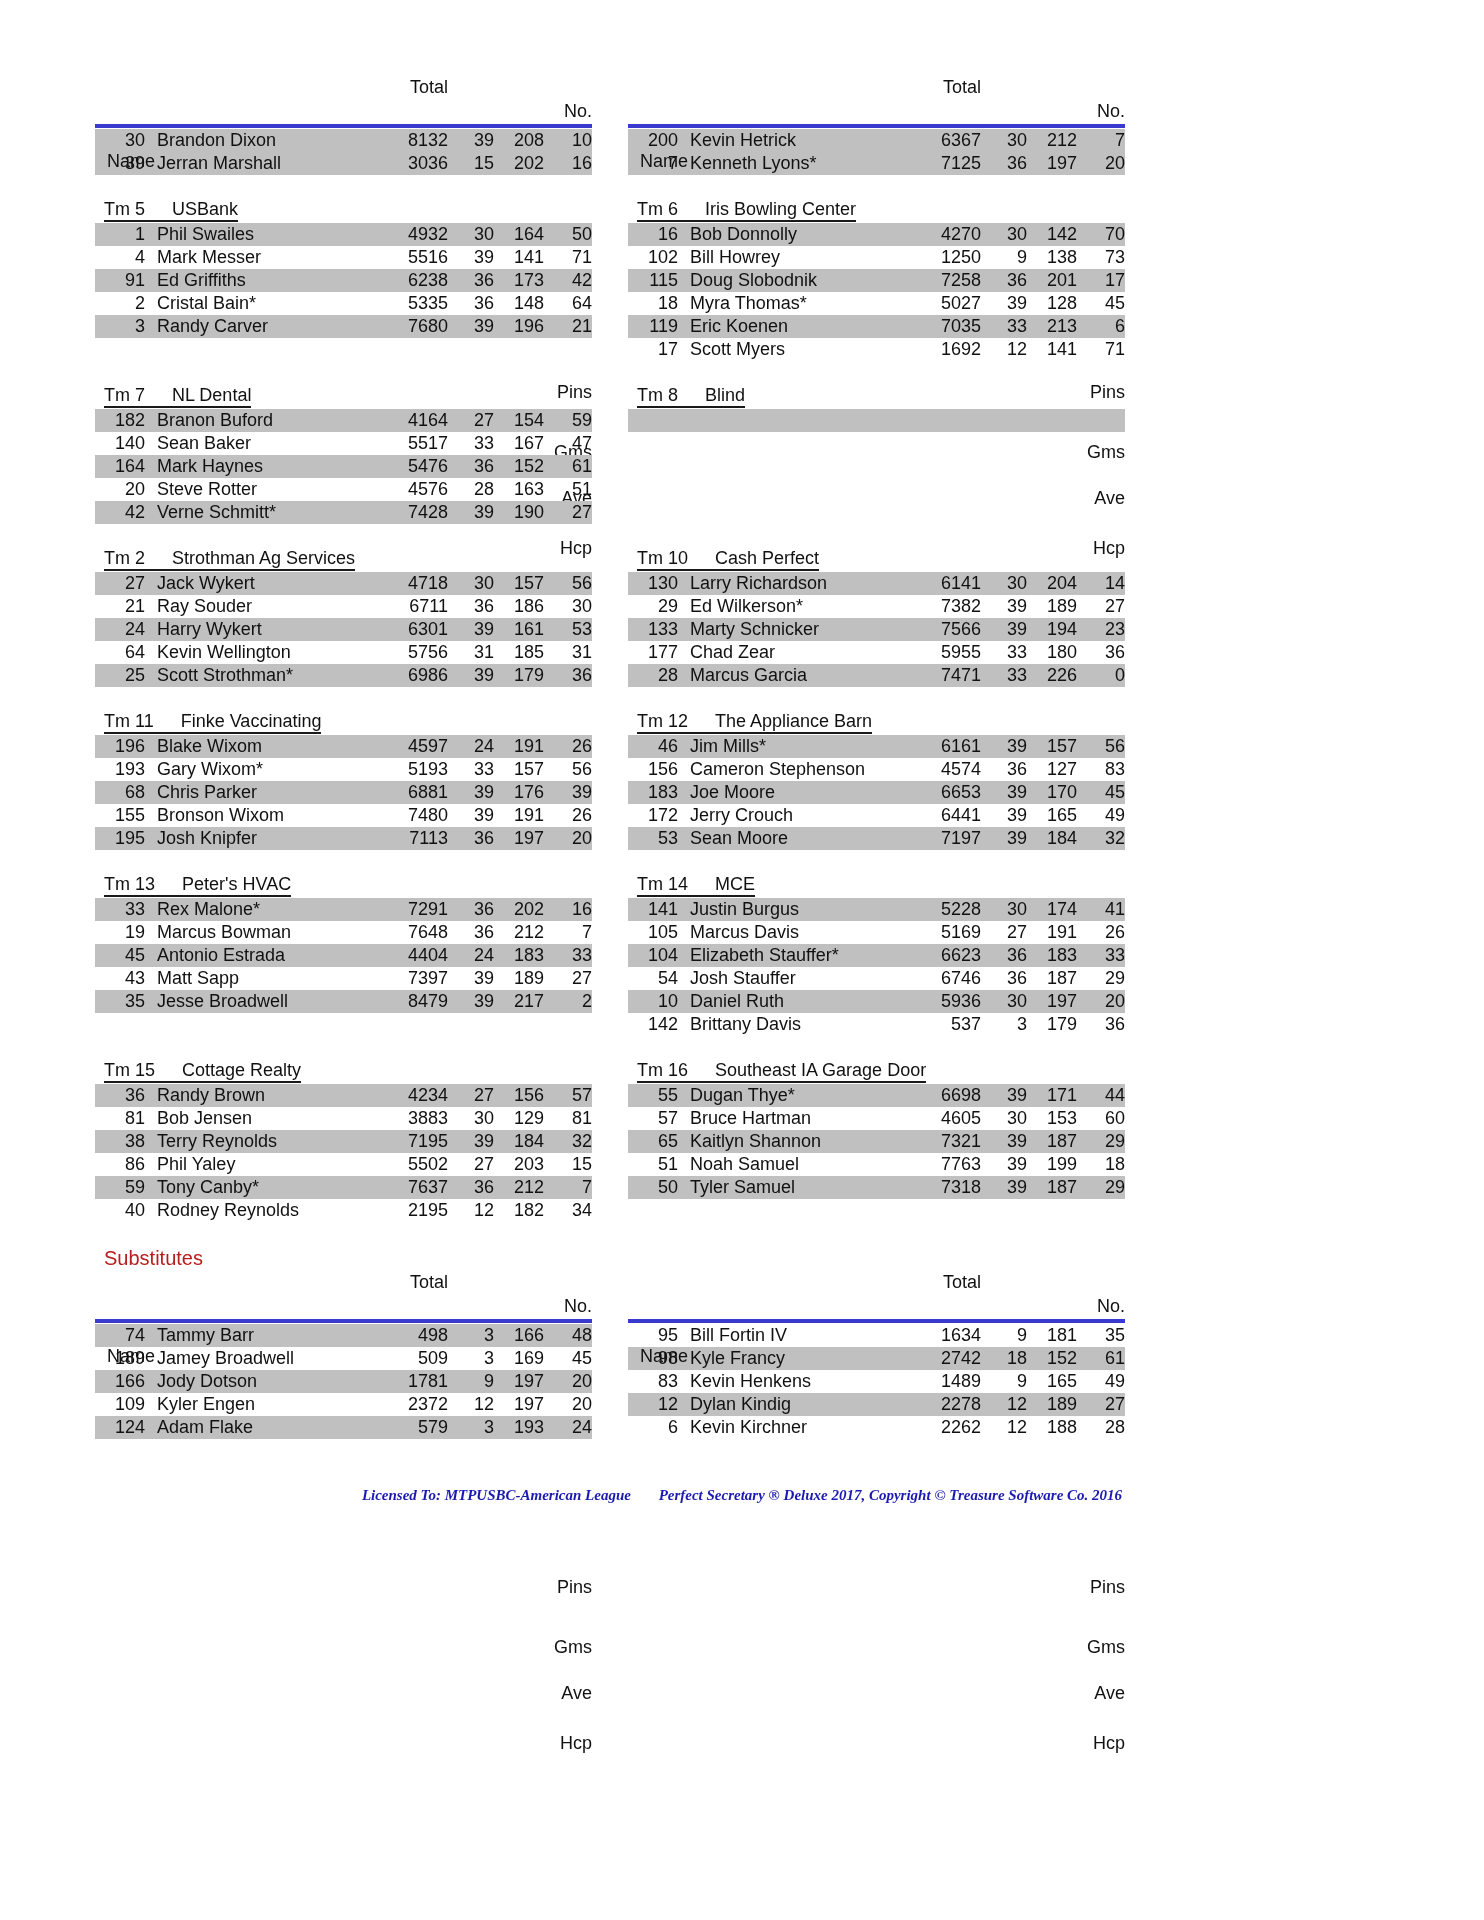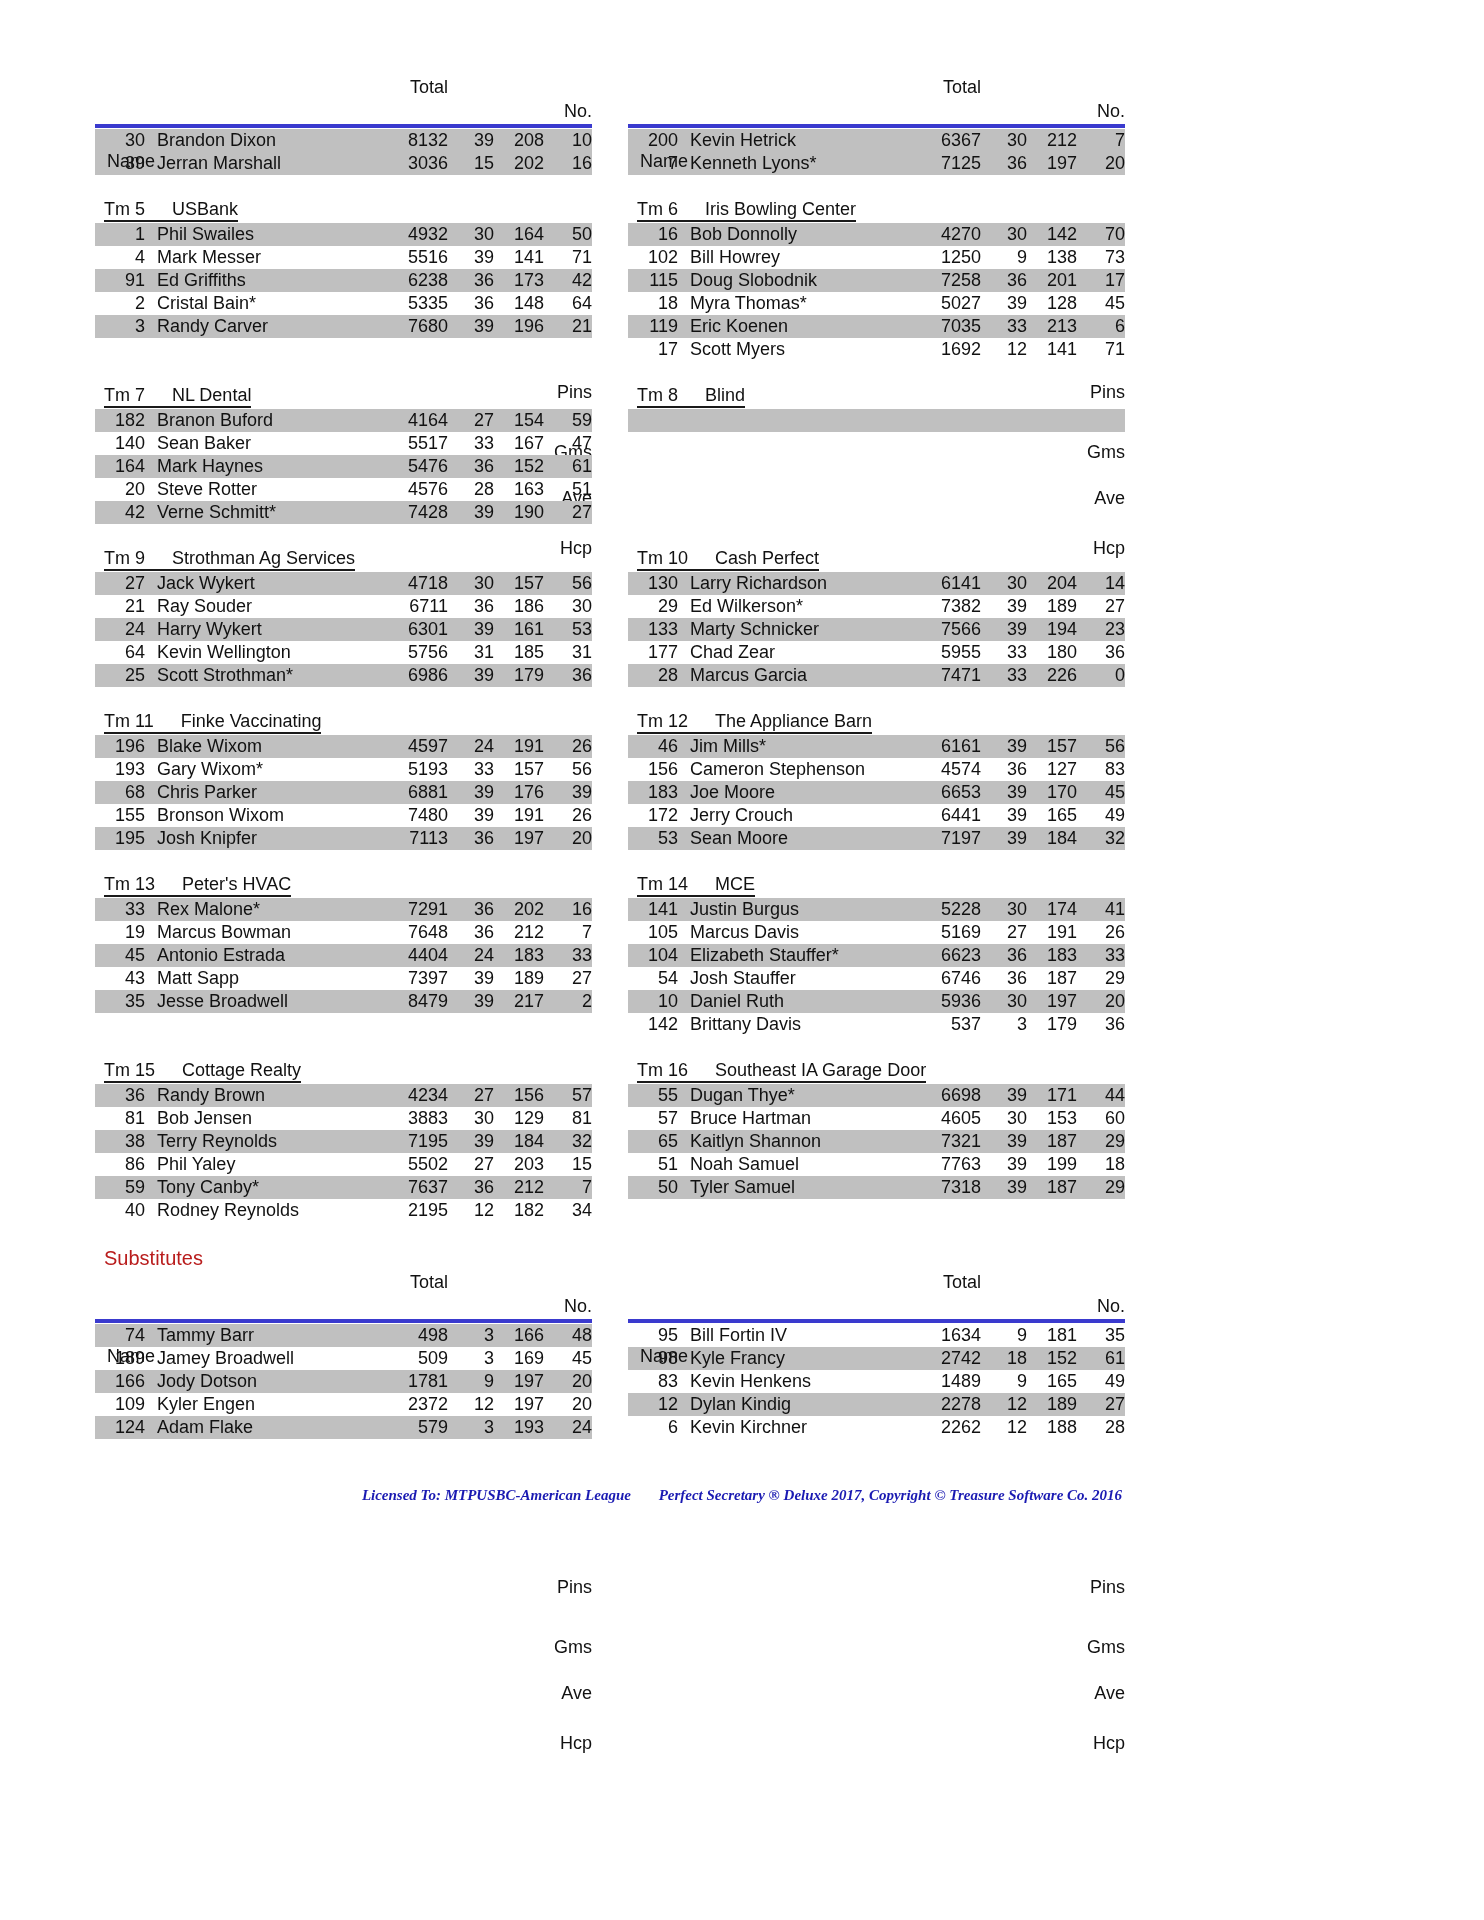--- a/index.html
+++ b/index.html
@@ -125,21 +125,21 @@
             <div class="prow"><span class="c-no">20</span><span class="c-name">Steve Rotter</span><span class="c-pins">4576</span><span class="c-gms">28</span><span class="c-ave">163</span><span class="c-hcp">51</span></div>
             <div class="prow shaded"><span class="c-no">42</span><span class="c-name">Verne Schmitt*</span><span class="c-pins">7428</span><span class="c-gms">39</span><span class="c-ave">190</span><span class="c-hcp">27</span></div>
           </div>
           <div class="block">
             <div class="team-title-row"><span class="team-title"><span class="tm-prefix">Tm 8</span><span class="tm-name">Blind</span></span></div>
             <div class="prow shaded"><span class="c-no"></span><span class="c-name"></span><span class="c-pins"></span><span class="c-gms"></span><span class="c-ave"></span><span class="c-hcp"></span></div>
           </div>
         </div>
         <div class="band">
           <div class="block">
-            <div class="team-title-row"><span class="team-title"><span class="tm-prefix">Tm 9</span><span class="tm-name">Strothman Ag Services</span></span></div>
+            <div class="team-title-row"><span class="team-title"><span class="tm-prefix">Tm 2</span><span class="tm-name">Strothman Ag Services</span></span></div>
             <div class="prow shaded"><span class="c-no">27</span><span class="c-name">Jack Wykert</span><span class="c-pins">4718</span><span class="c-gms">30</span><span class="c-ave">157</span><span class="c-hcp">56</span></div>
             <div class="prow"><span class="c-no">21</span><span class="c-name">Ray Souder</span><span class="c-pins">6711</span><span class="c-gms">36</span><span class="c-ave">186</span><span class="c-hcp">30</span></div>
             <div class="prow shaded"><span class="c-no">24</span><span class="c-name">Harry Wykert</span><span class="c-pins">6301</span><span class="c-gms">39</span><span class="c-ave">161</span><span class="c-hcp">53</span></div>
             <div class="prow"><span class="c-no">64</span><span class="c-name">Kevin Wellington</span><span class="c-pins">5756</span><span class="c-gms">31</span><span class="c-ave">185</span><span class="c-hcp">31</span></div>
             <div class="prow shaded"><span class="c-no">25</span><span class="c-name">Scott Strothman*</span><span class="c-pins">6986</span><span class="c-gms">39</span><span class="c-ave">179</span><span class="c-hcp">36</span></div>
           </div>
           <div class="block">
             <div class="team-title-row"><span class="team-title"><span class="tm-prefix">Tm 10</span><span class="tm-name">Cash Perfect</span></span></div>
             <div class="prow shaded"><span class="c-no">130</span><span class="c-name">Larry Richardson</span><span class="c-pins">6141</span><span class="c-gms">30</span><span class="c-ave">204</span><span class="c-hcp">14</span></div>
             <div class="prow"><span class="c-no">29</span><span class="c-name">Ed Wilkerson*</span><span class="c-pins">7382</span><span class="c-gms">39</span><span class="c-ave">189</span><span class="c-hcp">27</span></div>

